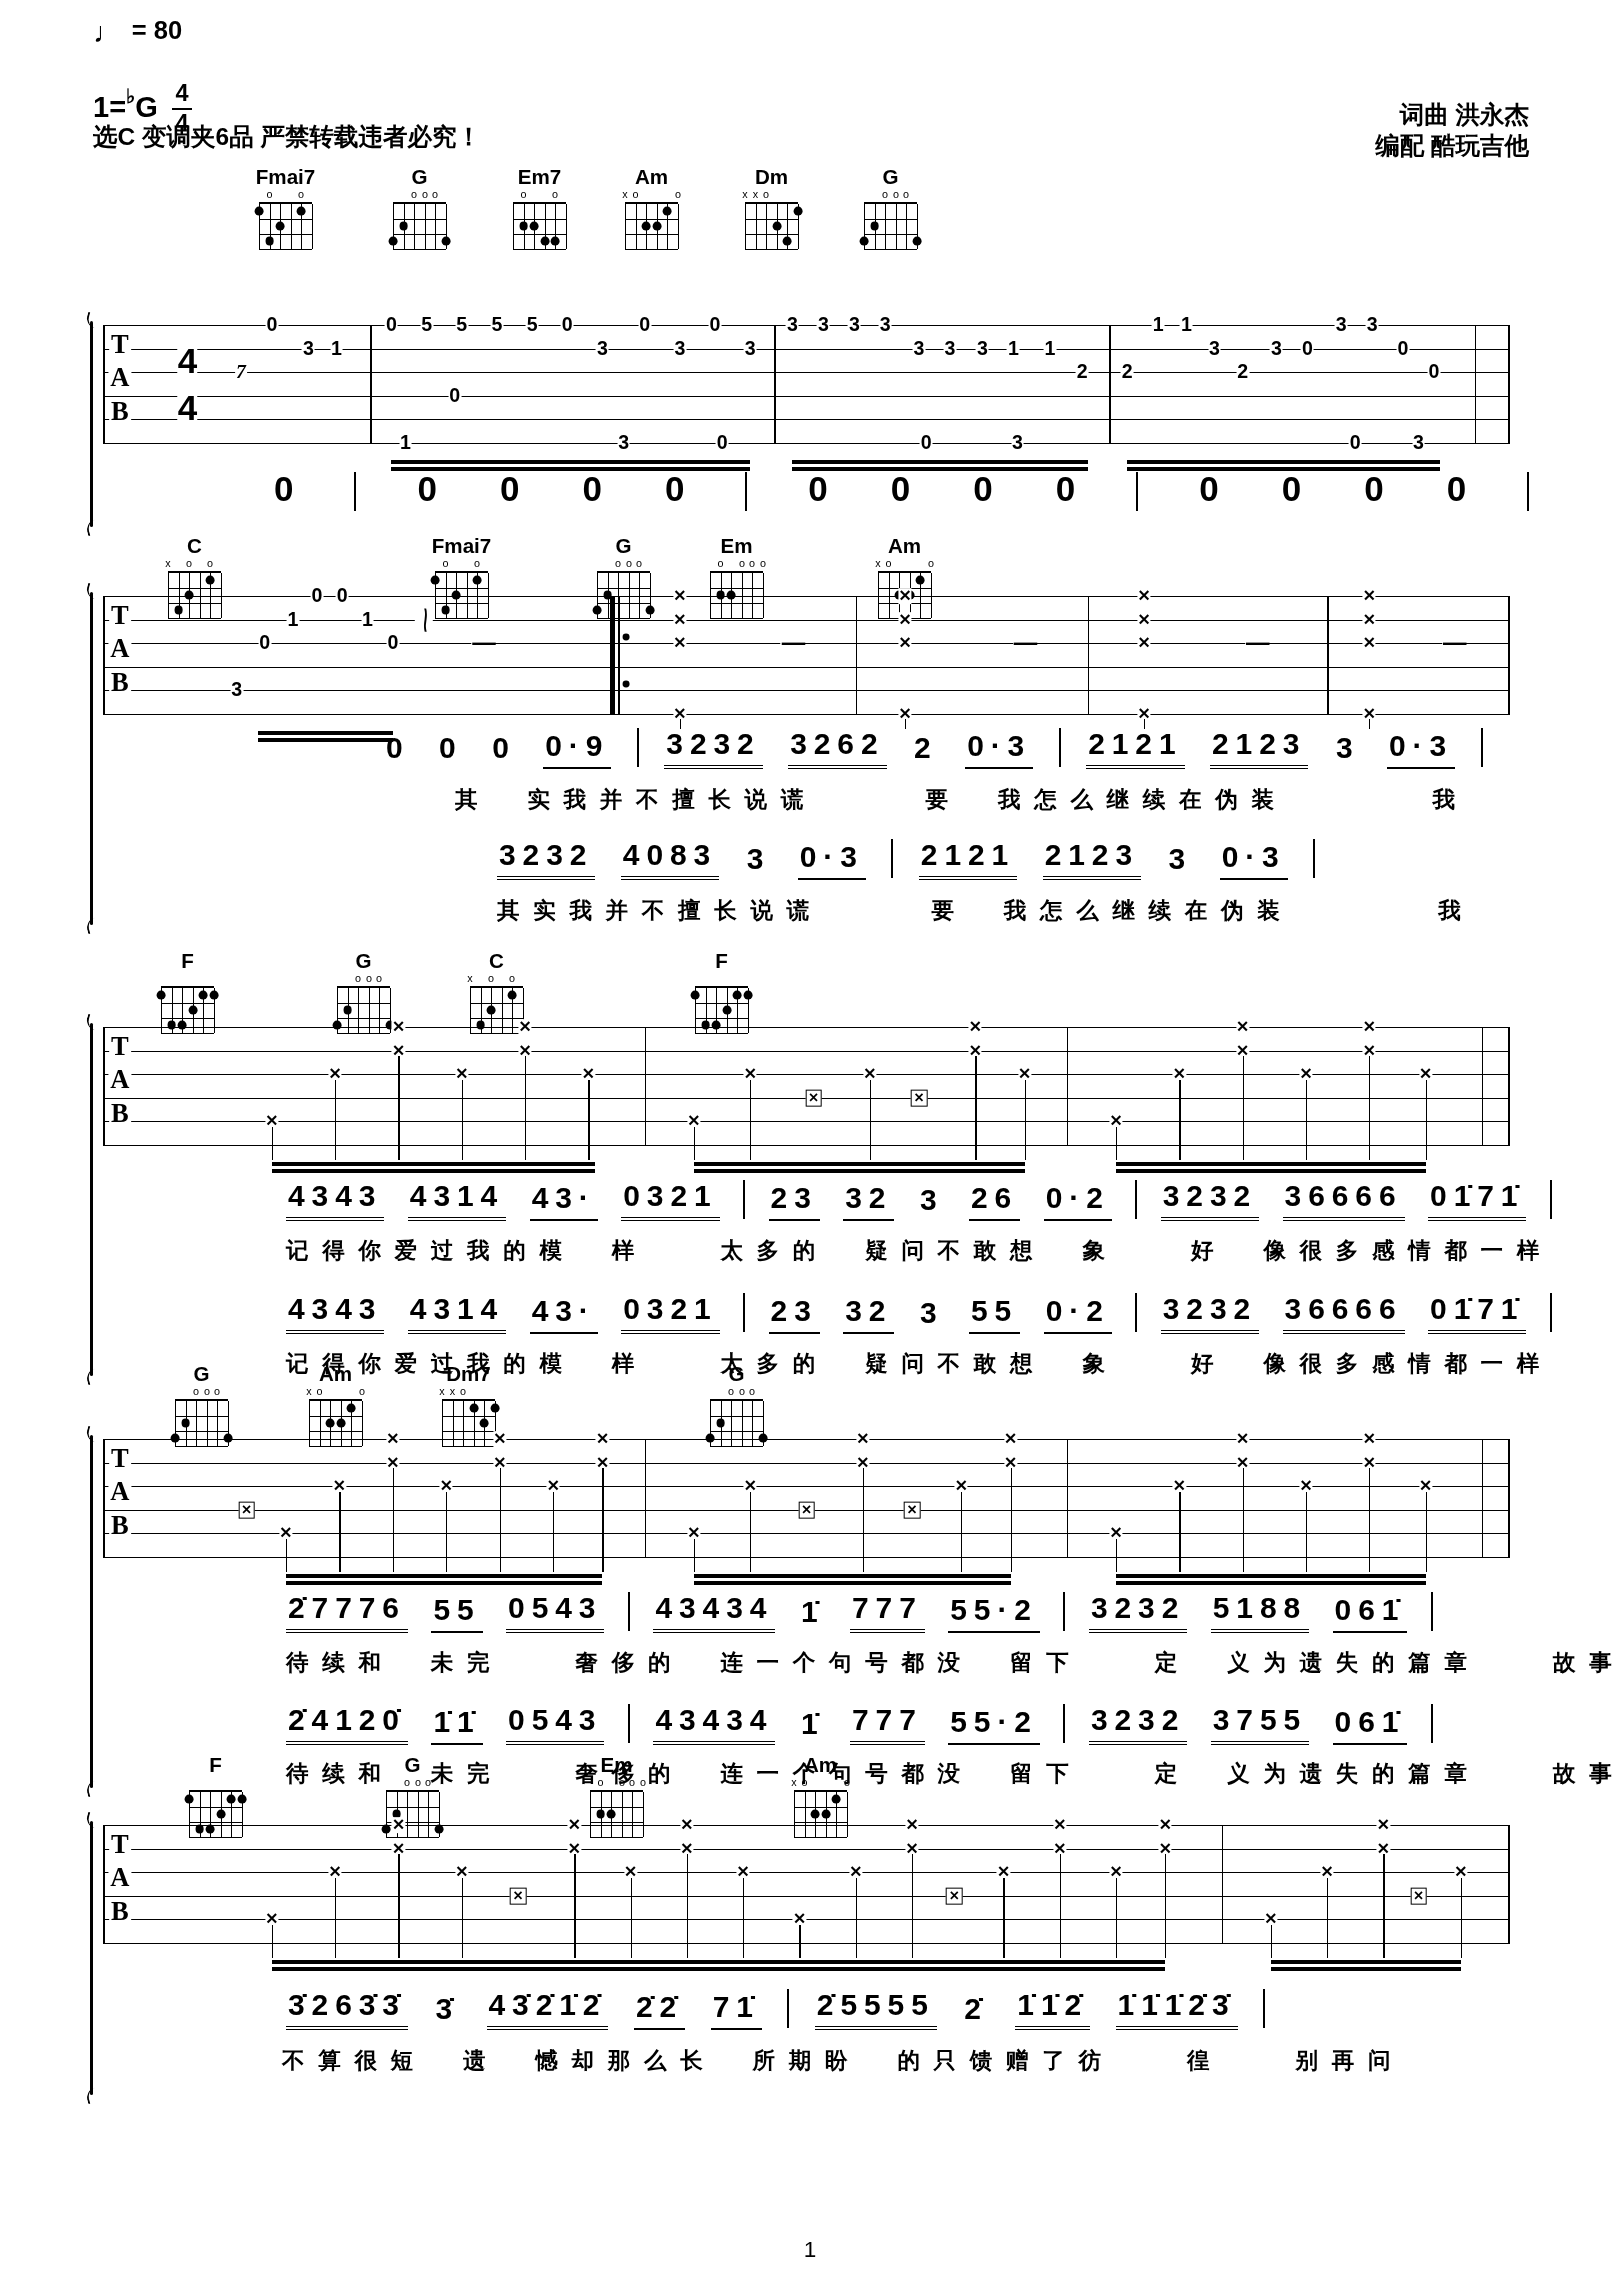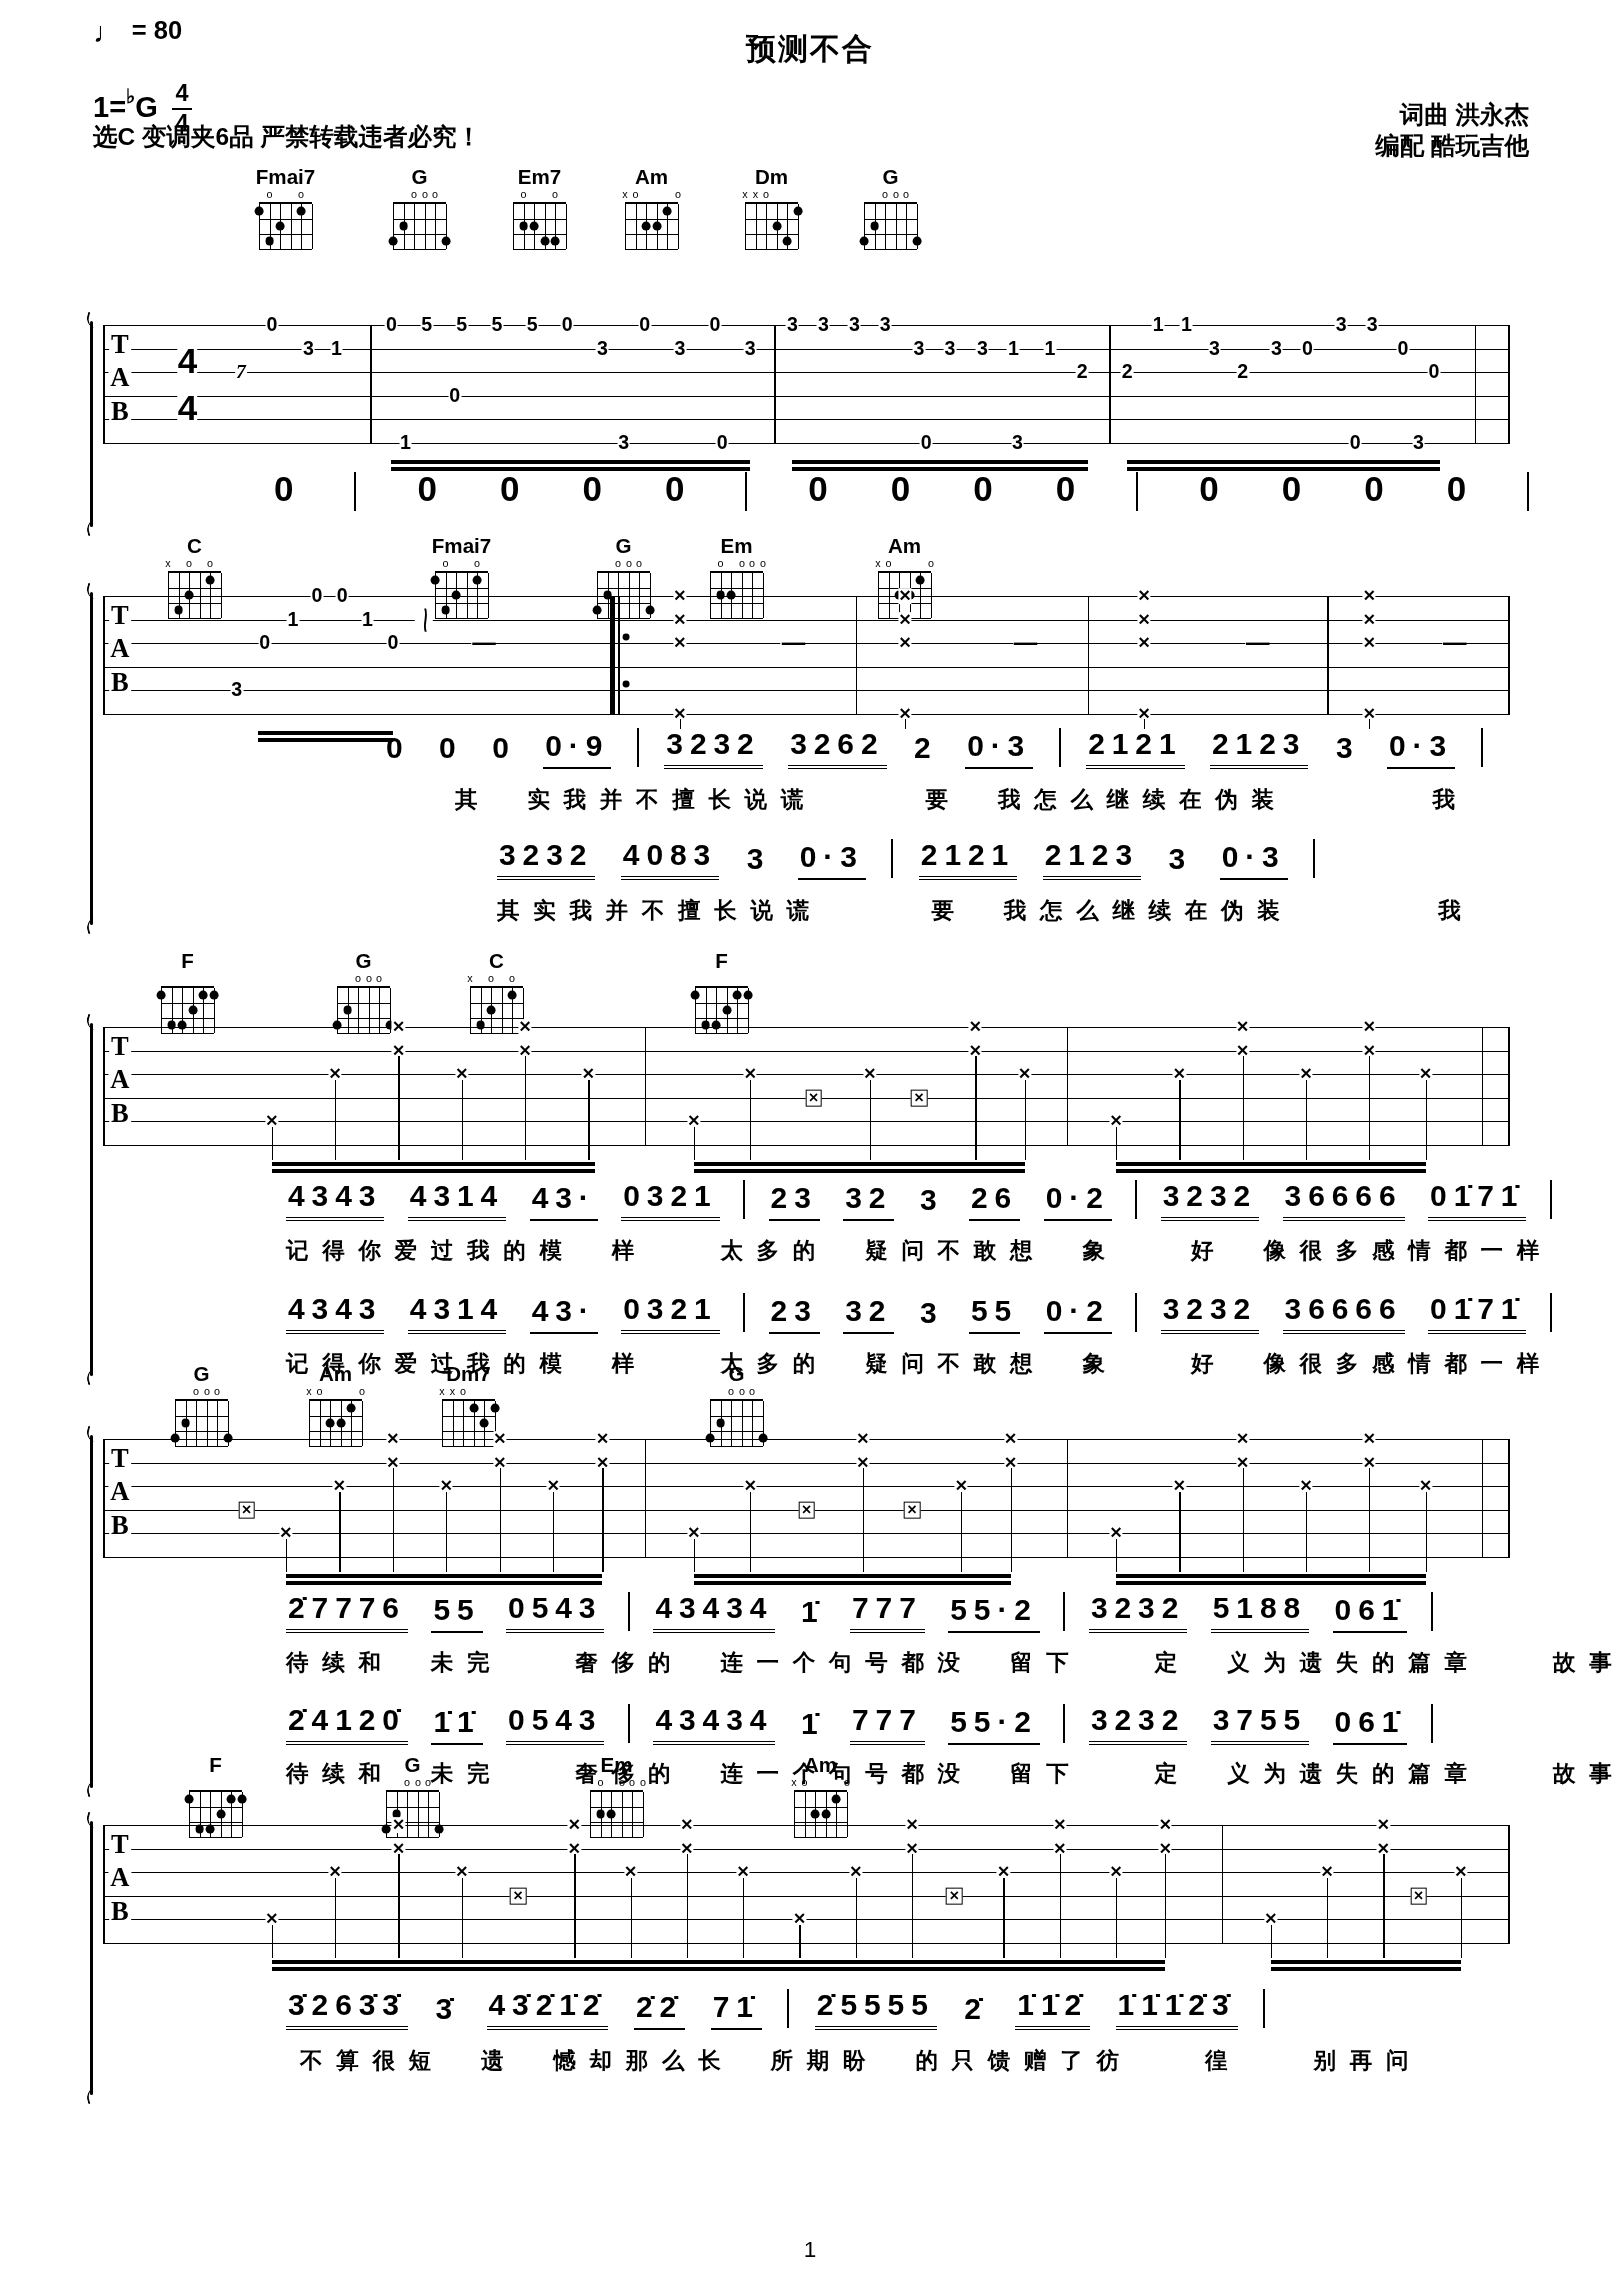--- a/index.html
+++ b/index.html
@@ -61,21 +61,20 @@
   .lyrics{position:absolute;font-size:22.5px;font-weight:600;letter-spacing:13.7px;white-space:nowrap;}
 </style>
 </head>
 <body>
 
 <div id="page">
 
   <div class="abs tempo">
     <span>♩</span><span class="eq">= 80</span>
   </div>
-  <div class="abs title">预测不合</div>
   <div class="abs keyline">
     <span>1=</span><span class="flat">♭</span><span>G</span><span class="frac"><span class="t">4</span><span class="b">4</span></span>
   </div>
   <div class="abs notice">选C 变调夹6品 严禁转载违者必究！</div>
   <div class="abs credit1">词曲 洪永杰</div>
   <div class="abs credit2">编配 酷玩吉他</div>
   <div class="abs pageno">1</div>
   <div id="systems">
       <div class="brace abs" style="left: 86px; top: 321px; height: 206px;">
         <div class="v"></div>
@@ -1027,16 +1026,16 @@
         <div class="grp u2">43̇2̇1̇2̇</div>
         <div class="grp u1">2̇2̇</div>
         <div class="grp u1">71̇</div>
         <div class="mbar"></div>
         <div class="grp u2">2̇5555</div>
         <div class="grp">2̇</div>
         <div class="grp u2">1̇1̇2̇</div>
         <div class="grp u2">1̇1̇1̇2̇3̇</div>
         <div class="mbar"></div>
       </div>
-      <div class="lyrics" style="left: 300px; top: 2045px;">不算很短　遗　憾却那么长　所期盼　的只馈赠了彷　　徨　　别再问</div>
+      <div class="lyrics" style="left: 282px; top: 2045px;">不算很短　遗　憾却那么长　所期盼　的只馈赠了彷　　徨　　别再问</div>
     </div>
 </div>
 
 
 </body></html>

